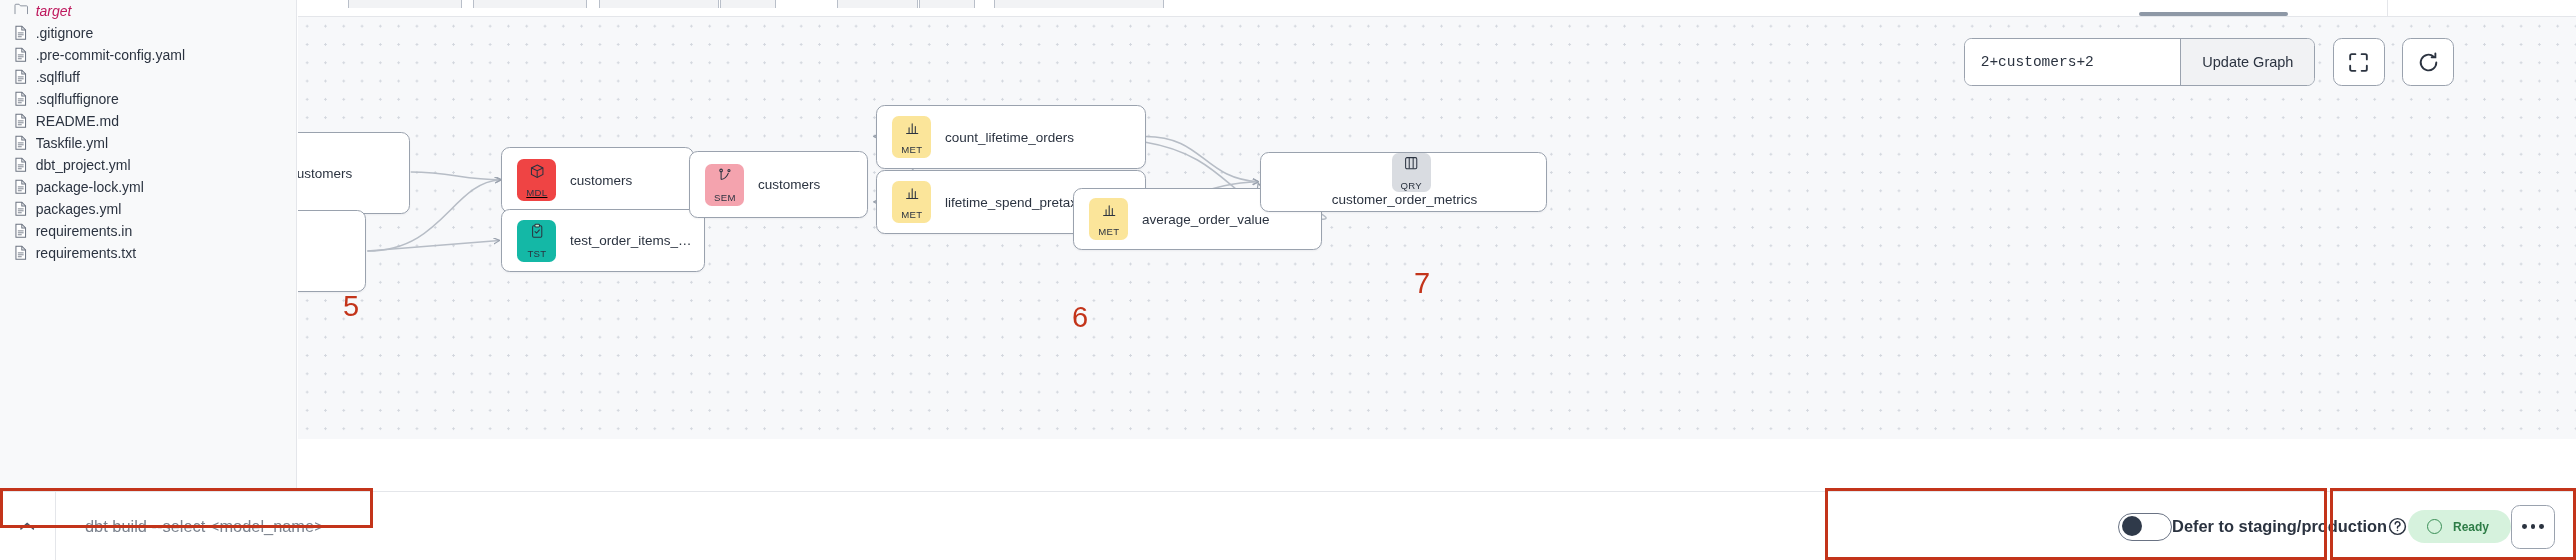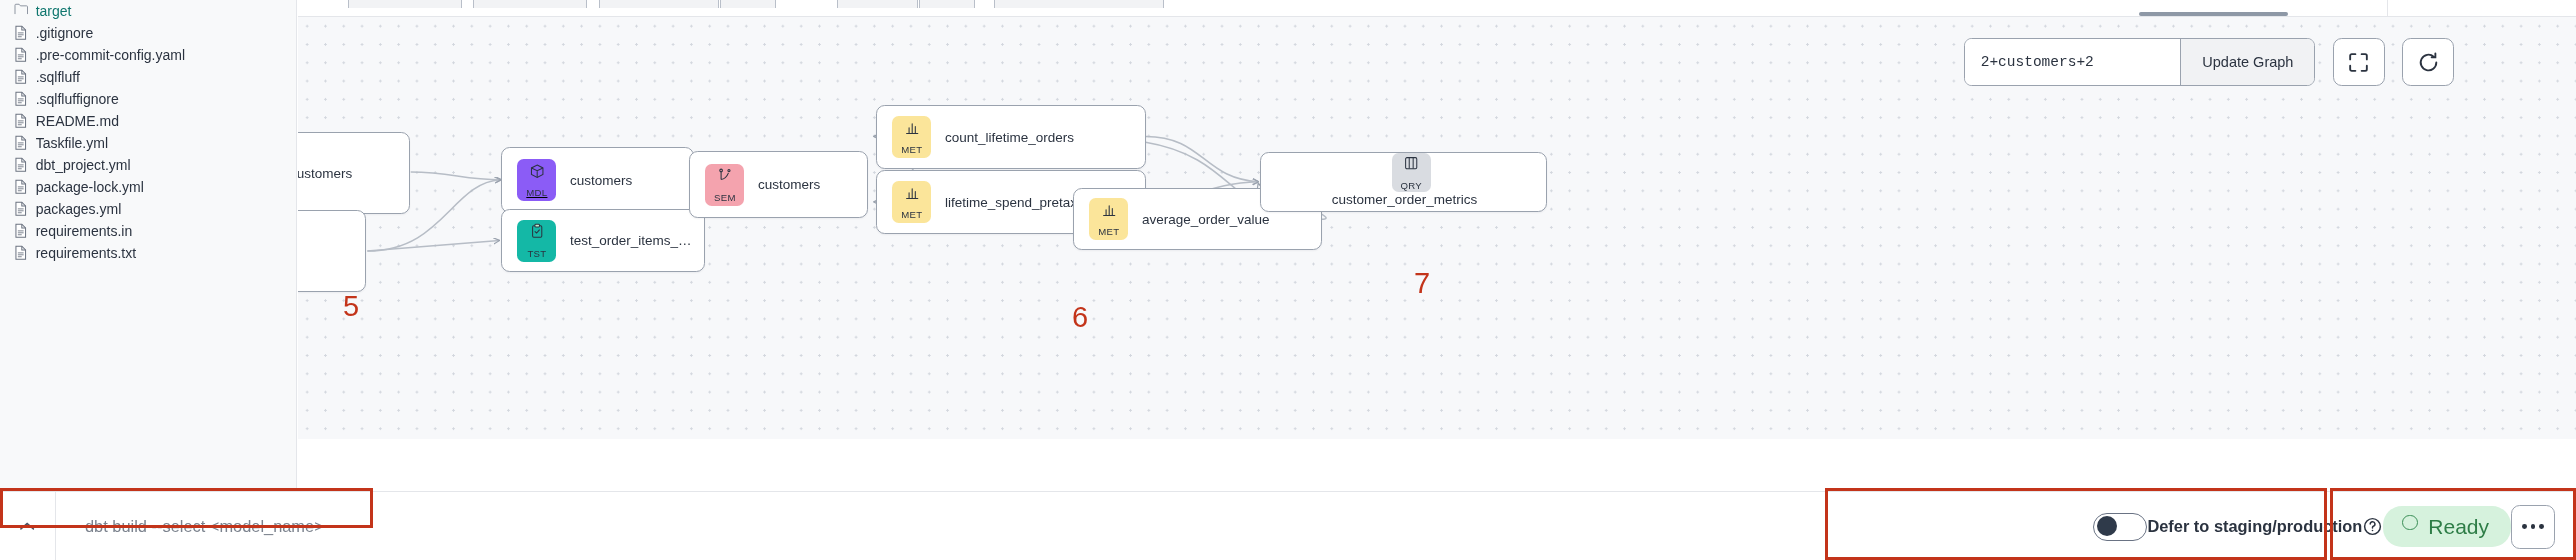--- a/index.html
+++ b/index.html
@@ -19,21 +19,21 @@
     padding-top: 0px;
     overflow: hidden;
   }
   .file-row {
     display: flex; align-items: center; height: 22px;
     padding-left: 13.5px; gap: 8.7px;
     font-size: 14px; color: #2b3340; white-space: nowrap;
     cursor: pointer;
   }
   .file-row .fname { line-height: 1; }
-  .file-row.italic .fname { color: #0f766e; }
+  .file-row.italic .fname { font-style: italic; color: #be185d; }
   .ico { width: 13.5px; height: 15.4px; flex: 0 0 13.5px; position: relative; }
   .ico svg { display: block; }
 
   
   #tabstrip {
     position: absolute; left: 298px; top: 0; right: 0; height: 17.3px;
     background: #ffffff;
     border-bottom: 1px solid #e4e6ea;
   }
   .tab-stub {
@@ -81,21 +81,21 @@
   .node .badge .bg-ico { display:block; }
   .node .badge .bcode {
     font-size: 9.6px; letter-spacing: 0.3px; color: #2b3340;
     font-family: "Liberation Sans", sans-serif; line-height: 1;
   }
   .node .nlabel {
     margin-left: 13.5px; font-size: 13.5px; color: #2b3340;
     white-space: nowrap; overflow: hidden; text-overflow: ellipsis;
     padding-right: 11.6px;
   }
-  .badge.mdl { background: #8b5cf6; text-decoration: underline; }
+  .badge.mdl { background: #ef4444; text-decoration: underline; }
   .badge.sem { background: #f4a3ae; }
   .badge.tst { background: #14b8a6; }
   .badge.met { background: #fbe59a; }
   .badge.qry { background: #d9dce1; }
 
   
   #graph-toolbar {
     position: absolute; top: 21px; right: 122px;
     display: flex; align-items: center; gap: 17.3px;
   }
@@ -153,24 +153,24 @@
     position: absolute; left: 2.9px; top: 2.9px;
     width: 20px; height: 20px; border-radius: 50%;
     background: #2f3a4a;
   }
   #defer-label {
     font-size: 16.4px; color: #2b3340; font-weight: bold;
     white-space: nowrap;
   }
   .help-ico { display:flex; align-items:center; }
   .status-pill {
-    display: flex; align-items: flex-start; gap: 10.6px;
+    display: flex; align-items: flex-end; gap: 10.6px;
     background: #d6f2dd; color: #2e7d47;
     border-radius: 19px; padding: 8.7px 22px 8.7px 19px;
-    font-size: 21px; font-weight: normal; cursor: pointer;
+    font-size: 12px; font-weight: bold; cursor: pointer;
   }
   .status-dot {
     width: 15.4px; height: 15.4px; border-radius: 50%;
     border: 1.9px solid #3b8f57; background: transparent;
   }
   #more-btn {
     width: 44px; height: 44px; border: 1px solid #9aa2ae;
     border-radius: 8.7px; background: #fff;
     display: flex; align-items: center; justify-content: center;
     gap: 3.9px; cursor: pointer;

